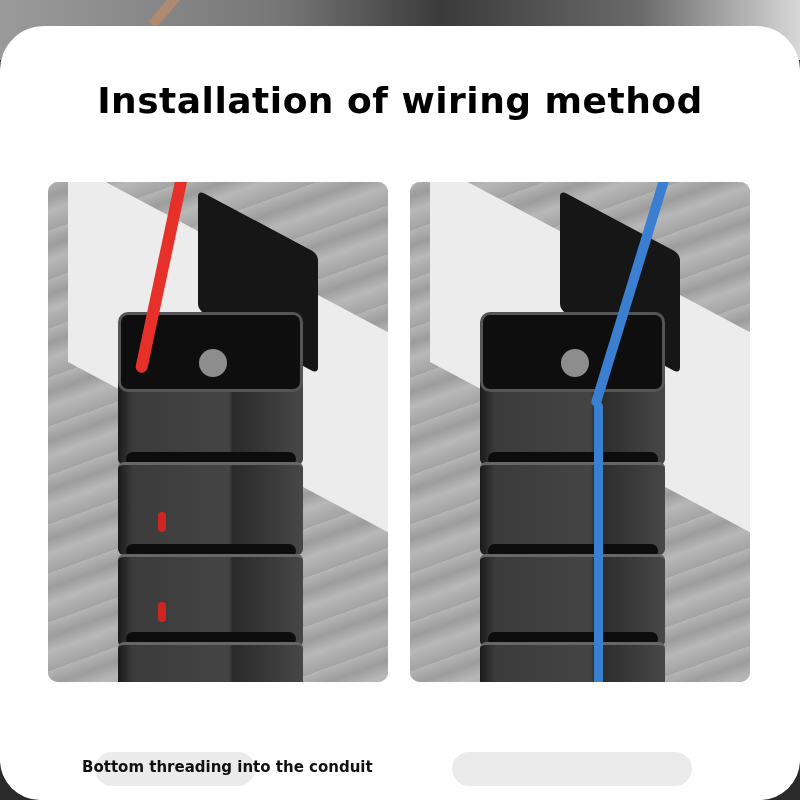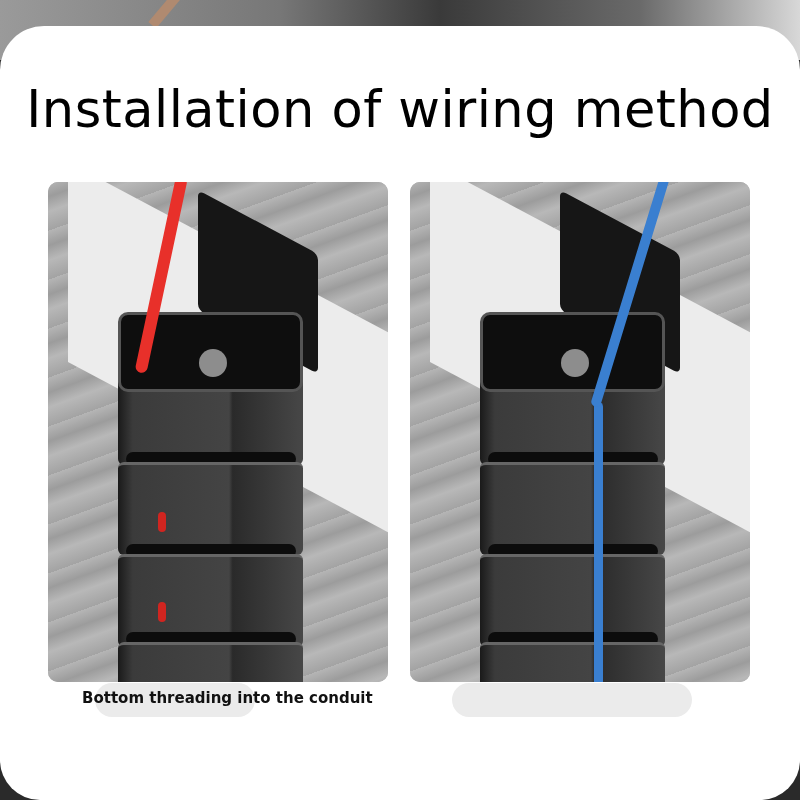--- a/index.html
+++ b/index.html
@@ -1,32 +1,32 @@
 <!DOCTYPE html>
 <html><head>
 <meta charset="utf-8">
 <style>
   html,body{margin:0;padding:0;}
   body{width:800px;height:800px;position:relative;overflow:hidden;background:#2a2a2a;font-family:"DejaVu Sans",sans-serif;}
   .bg-top{position:absolute;left:0;top:0;width:800px;height:60px;background:linear-gradient(90deg,#9a9a9a 0%,#777 35%,#3a3a3a 55%,#6a6a6a 80%,#d8d8d8 100%);}
   .bg-cable{position:absolute;left:160px;top:-10px;width:10px;height:40px;background:#b08a70;transform:rotate(40deg);}
   .card{position:absolute;left:0;top:26px;width:800px;height:774px;background:#fff;border-radius:44px 44px 40px 40px;}
-  .title{position:absolute;left:0;top:80px;width:800px;text-align:center;font-size:51px;font-weight:normal;color:#000;letter-spacing:0.5px;}
+  .title{position:absolute;left:0;top:80px;width:800px;text-align:center;font-size:36px;font-weight:bold;color:#000;letter-spacing:0.5px;}
   .panel{position:absolute;top:182px;width:340px;height:500px;border-radius:10px;overflow:hidden;background:#a9a9a9;}
   .p1{left:48px;} .p2{left:410px;}
   .wall{position:absolute;left:0;top:0;width:100%;height:100%;background:repeating-linear-gradient(160deg,#b5b5b5 0px,#9c9c9c 14px,#b8b8b8 28px,#a3a3a3 46px);}
   .desk{position:absolute;left:20px;top:-20px;width:380px;height:200px;background:#ececec;transform:skewY(28deg);transform-origin:left top;}
   .bracket{position:absolute;left:150px;top:40px;width:120px;height:120px;background:#161616;transform:skewY(28deg);border-radius:6px;}
   .conduit{position:absolute;left:70px;top:130px;width:200px;height:380px;}
   .seg{position:absolute;left:0;width:185px;height:90px;background:linear-gradient(90deg,#1a1a1a 0%,#3b3b3b 8%,#444 60%,#2a2a2a 62%,#474747 100%);border-radius:6px;border-top:3px solid #666;}
   .gap{position:absolute;left:8px;width:170px;height:14px;background:#0c0c0c;border-radius:7px;}
   .top-open{position:absolute;left:0;top:0;width:185px;height:80px;background:#0e0e0e;border-radius:10px;border:3px solid #555;box-sizing:border-box;}
   .hub{position:absolute;left:78px;top:34px;width:28px;height:28px;border-radius:50%;background:#8d8d8d;}
   .wire{position:absolute;border-radius:6px;}
-  .caption-row{position:absolute;top:683px;width:800px;height:34px;}
+  .caption-row{position:absolute;top:752px;width:800px;height:34px;}
   .pill{position:absolute;top:0;height:34px;border-radius:17px;background:#ebebeb;}
   .cap{position:absolute;top:6px;font-weight:bold;color:#111;white-space:nowrap;}
   .cap1{left:82px;font-size:15px;}
   .cap2{left:423px;font-size:19px;top:4px;}
 </style>
 </head>
 <body>
 
 <div class="bg-top"></div>
 <div class="bg-cable"></div>

